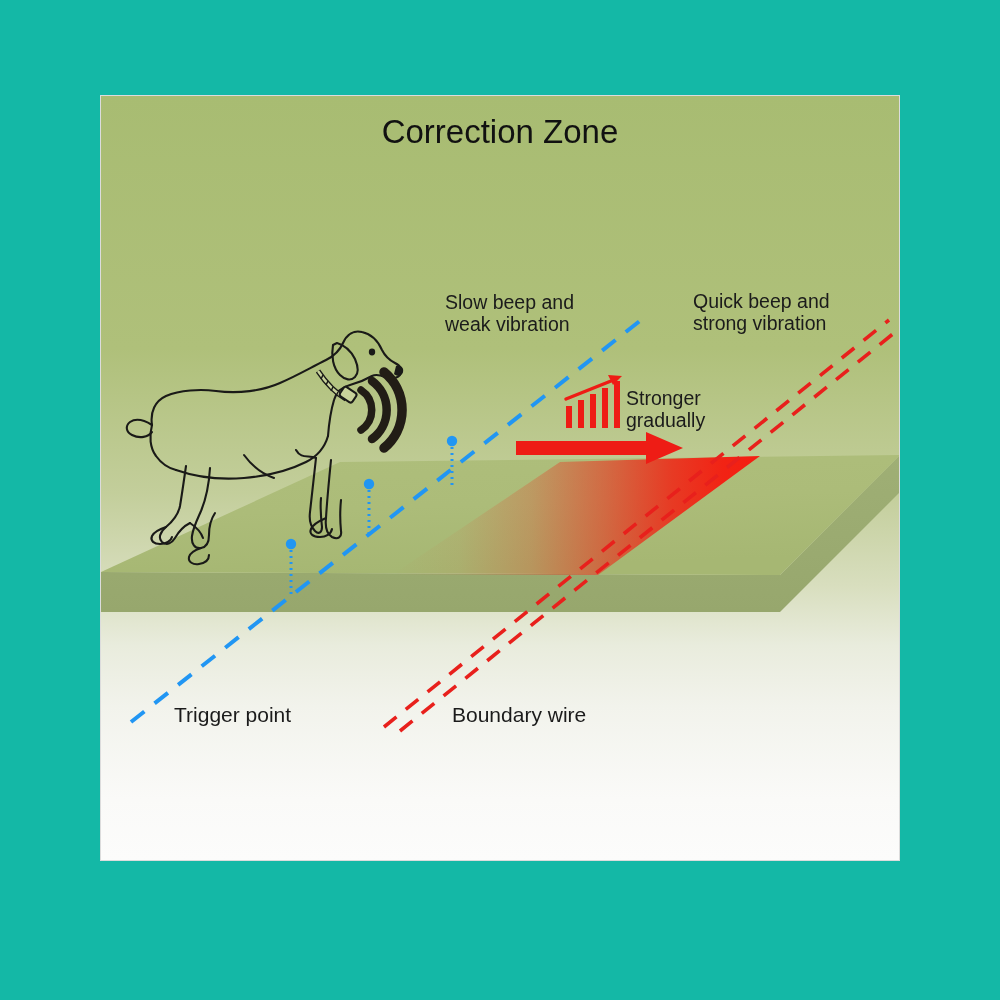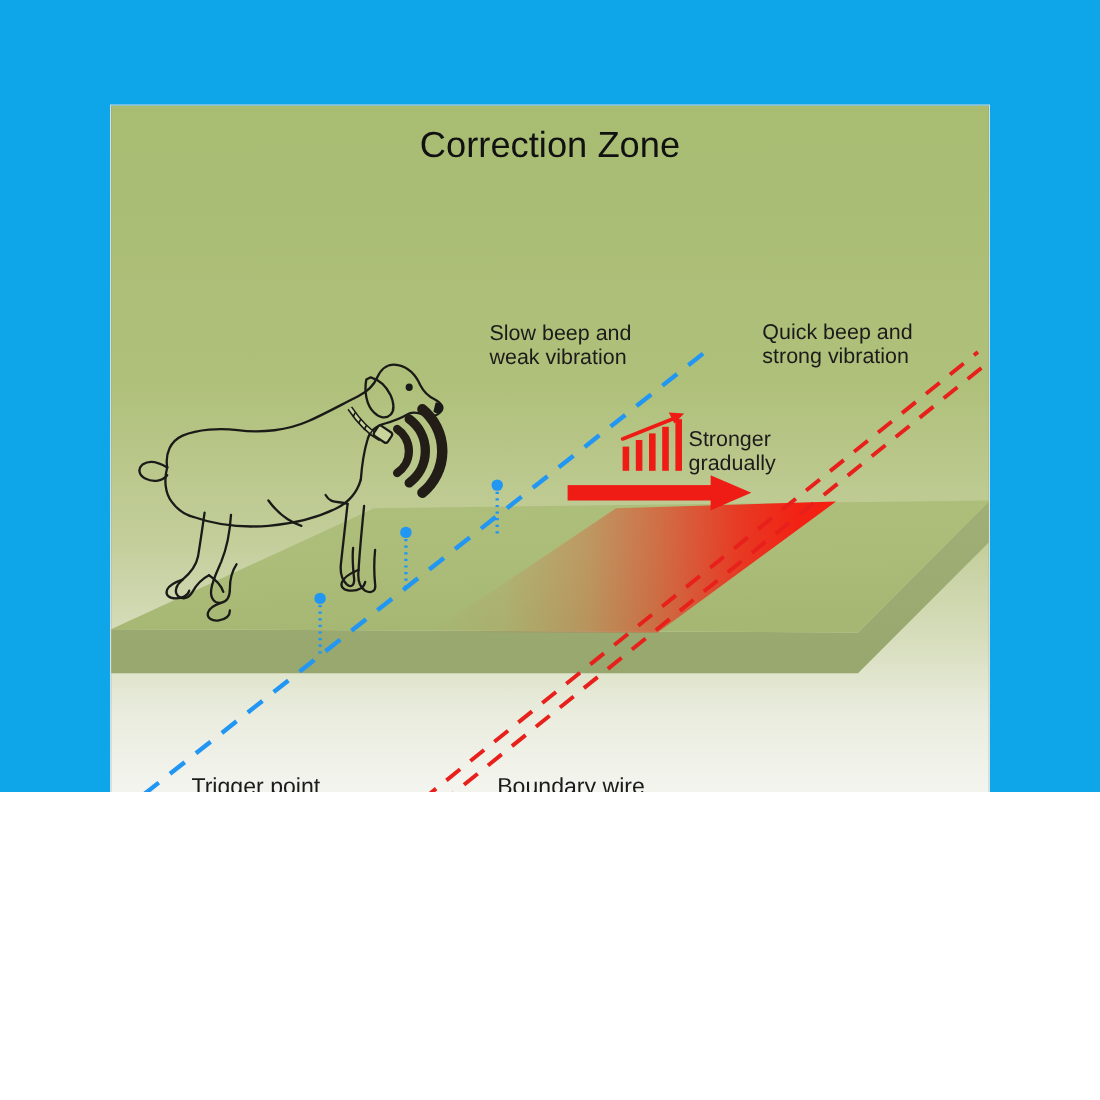--- a/index.html
+++ b/index.html
@@ -1,17 +1,17 @@
 <!DOCTYPE html>
 <html><head>
 <meta charset="utf-8">
 <style>
   html,body{margin:0;padding:0;background:#ffffff;}
   body{width:1000px;height:1000px;font-family:"Liberation Sans","DejaVu Sans",sans-serif;}
-  #stage{position:relative;width:1000px;height:720px;overflow:hidden;background:#0ea5e9;}
+  #stage{position:relative;width:1000px;height:1000px;overflow:hidden;background:#14b8a6;}
   #frame{position:absolute;left:100px;top:95px;width:800px;height:766px;
          border:1px solid #dcdcdc;box-sizing:border-box;overflow:hidden;}
   #svgroot{position:absolute;left:0;top:0;width:1000px;height:1000px;}
   .ttl{font-size:33px;fill:#111;font-weight:400;}
   .lbl{font-size:19.5px;fill:#1b1b1b;}
   .lbl2{font-size:21px;fill:#1b1b1b;}
   text{font-family:"Liberation Sans","DejaVu Sans",sans-serif;}
 </style>
 </head>
 <body>

